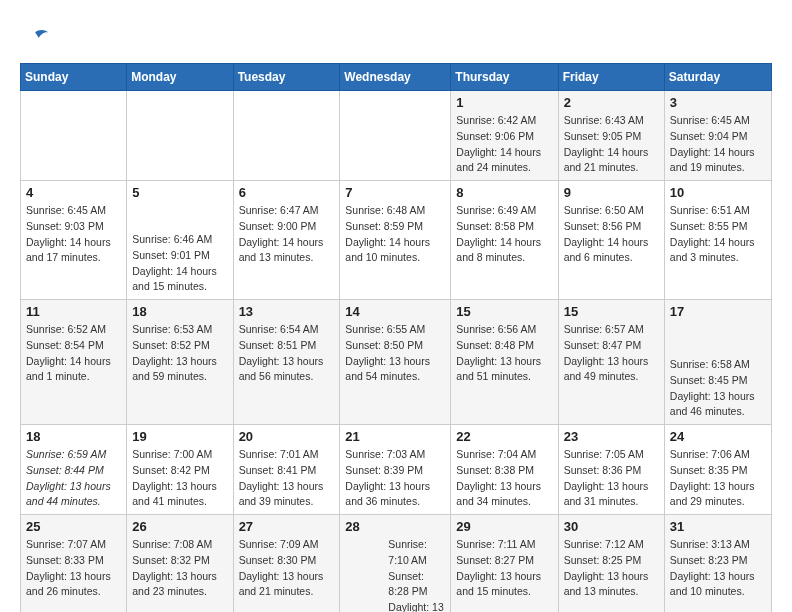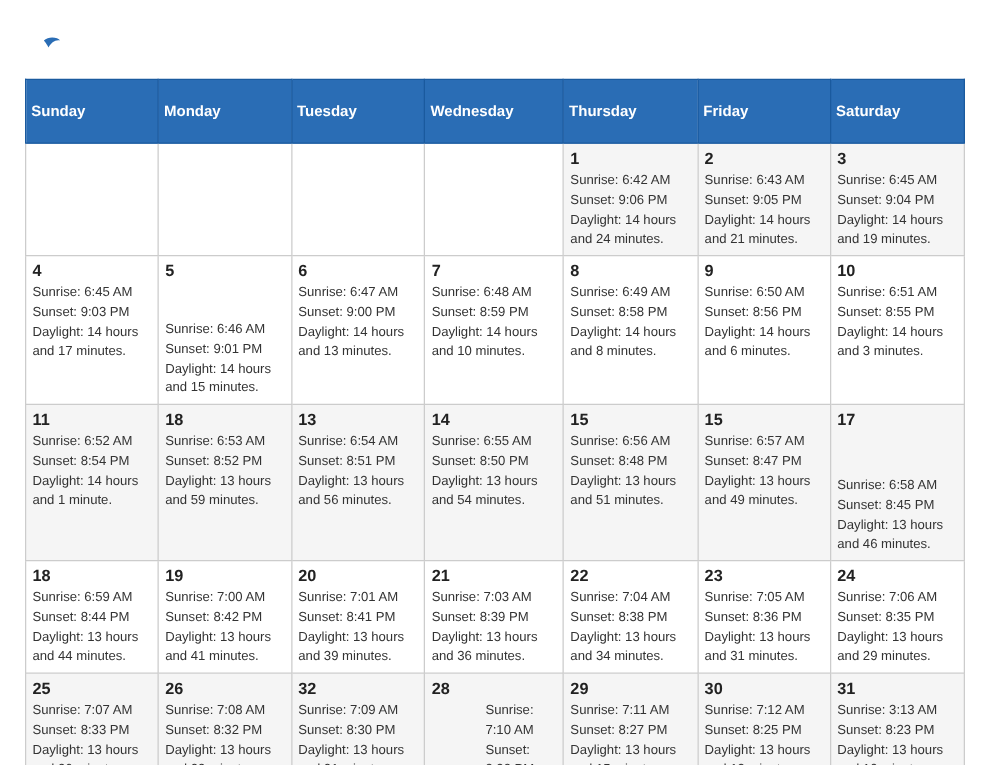--- a/index.html
+++ b/index.html
@@ -46,21 +46,21 @@
       color: #444;
     }
     table {
       width: 100%;
       border-collapse: collapse;
       font-size: 11px;
     }
     thead tr th {
       background-color: #2a6db5;
       color: #fff;
-      padding: 18px 4px;
+      padding: 6px 4px;
       text-align: left;
       font-weight: bold;
       font-size: 12px;
       border: 1px solid #1a5a9e;
     }
     tbody tr td {
       border: 1px solid #ccc;
       vertical-align: top;
       padding: 4px 5px;
       width: 113px;
@@ -228,21 +228,21 @@
         <td>
           <span class="day-num">17</span>
           <div class="day-info" style="white-space: pre-line; margin-top: 38px;">Sunrise: 6:58 AM
 Sunset: 8:45 PM
 Daylight: 13 hours and 46 minutes.</div>
         </td>
       </tr>
       <tr>
         <td>
           <span class="day-num">18</span>
-          <div class="day-info" style="white-space: pre-line;">Sunrise: 6:59 AM
+          <div class="day-info" style="white-space: pre-line; font-style: italic;">Sunrise: 6:59 AM
 Sunset: 8:44 PM
 Daylight: 13 hours and 44 minutes.</div>
         </td>
         <td>
           <span class="day-num">19</span>
           <div class="day-info" style="white-space: pre-line;">Sunrise: 7:00 AM
 Sunset: 8:42 PM
 Daylight: 13 hours and 41 minutes.</div>
         </td>
         <td>
@@ -283,21 +283,21 @@
 Sunset: 8:33 PM
 Daylight: 13 hours and 26 minutes.</div>
         </td>
         <td>
           <span class="day-num">26</span>
           <div class="day-info" style="white-space: pre-line;">Sunrise: 7:08 AM
 Sunset: 8:32 PM
 Daylight: 13 hours and 23 minutes.</div>
         </td>
         <td>
-          <span class="day-num">32</span>
+          <span class="day-num">27</span>
           <div class="day-info" style="white-space: pre-line;">Sunrise: 7:09 AM
 Sunset: 8:30 PM
 Daylight: 13 hours and 21 minutes.</div>
         </td>
         <td>
           <span class="day-num">28</span>
           <div class="day-info" style="white-space: pre-line; margin-left: 43px;">Sunrise: 7:10 AM
 Sunset: 8:28 PM
 Daylight: 13 hours and 18 minutes.</div>
         </td>

